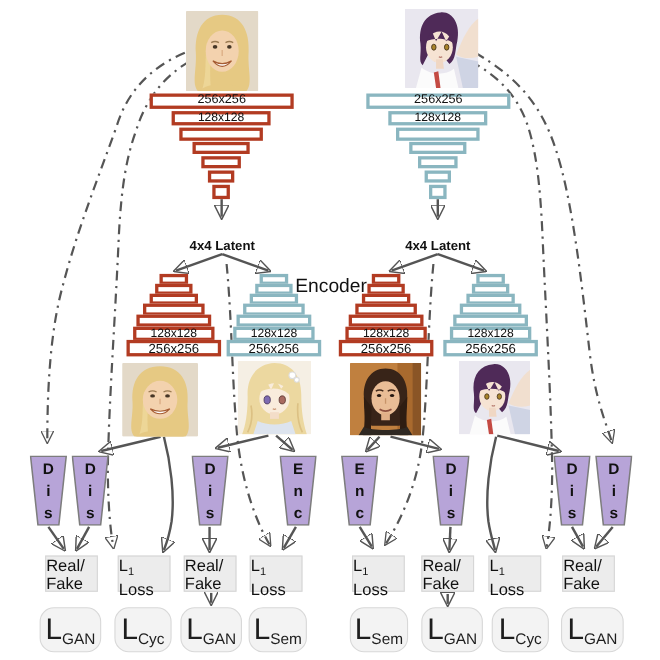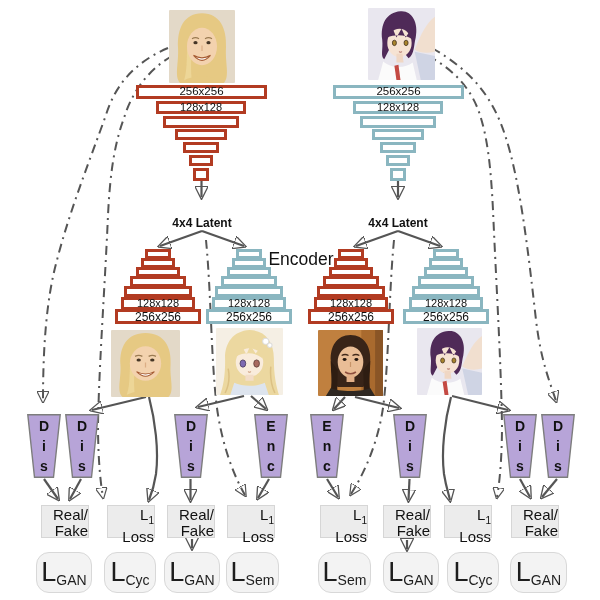--- a/index.html
+++ b/index.html
@@ -22,21 +22,21 @@
   .lbl{position:absolute;text-align:center;}
   .sec-label{font-size:17.5px;}
   .latent{font-size:12px;font-weight:bold;}
   .unit{position:absolute;top:414px;width:34px;height:64px;}
   .unit svg{position:absolute;left:0;top:0;}
   .unit polygon{fill:var(--purple);stroke:var(--purple-border);stroke-width:1.4;}
   .ulabel{position:absolute;left:50%;top:4px;transform:translateX(-50%);
           writing-mode:vertical-lr;text-orientation:upright;font-weight:bold;
           font-size:14px;letter-spacing:4px;line-height:1;}
   .mbox{position:absolute;top:505px;width:48px;height:33px;background:var(--midbox);
-        border:1px solid var(--midbox-border);box-sizing:border-box;text-align:right;
+        border:1px solid var(--midbox-border);box-sizing:border-box;text-align:left;
         font-size:15px;line-height:16px;padding-top:1px;}
   .mbox sub{font-size:10px;}
   .loss{position:absolute;top:552px;height:41px;background:var(--lossbox);
         border:1px solid var(--lossbox-border);border-radius:13px;box-sizing:border-box;
         display:flex;align-items:center;justify-content:center;color:#1e1e1e;}
   .lmain{font-size:27px;line-height:1;}
   .lsub{font-size:14px;margin-top:14px;}
 </style>
 </head>
 <body>

